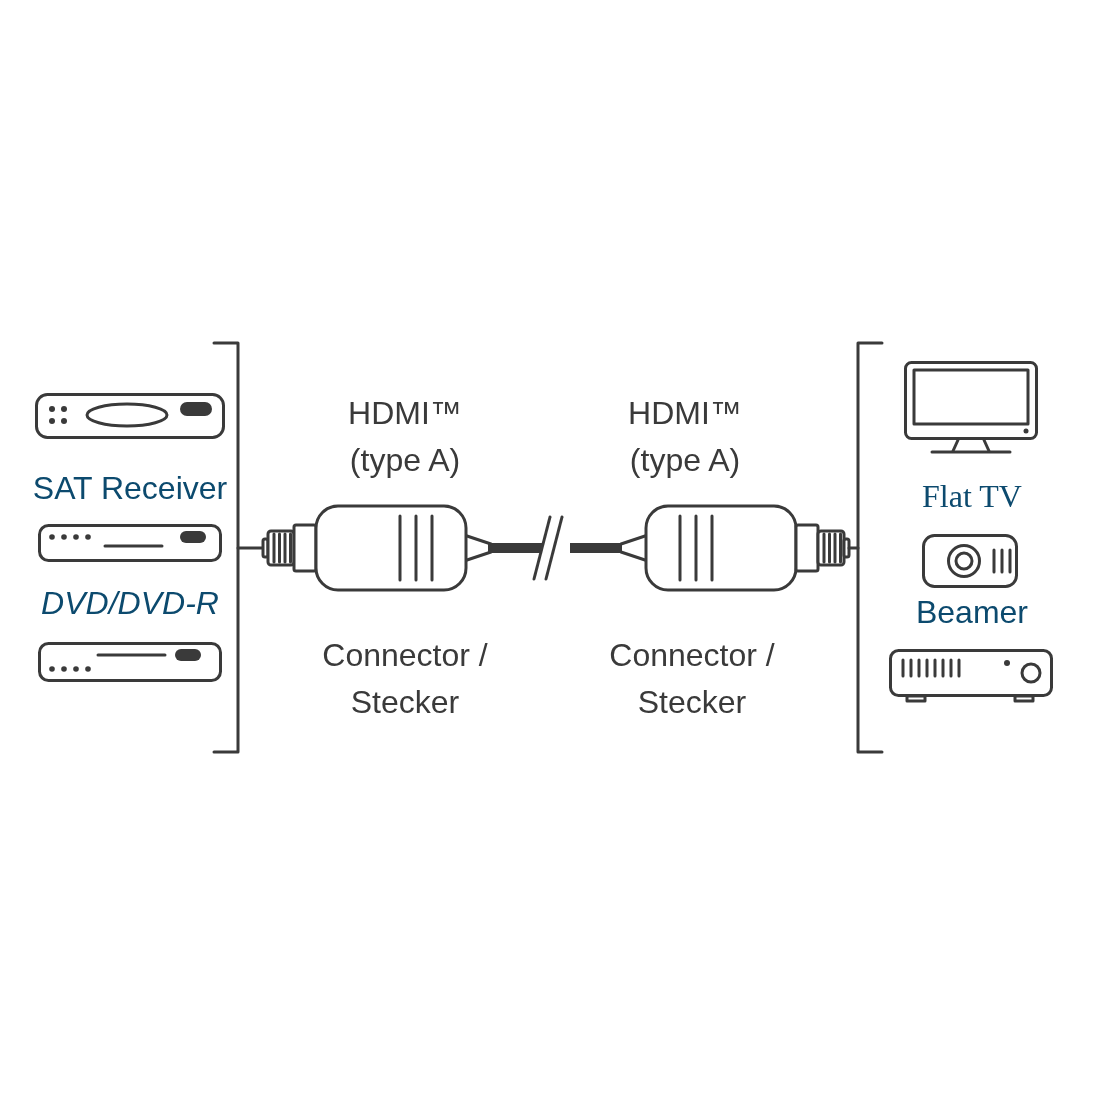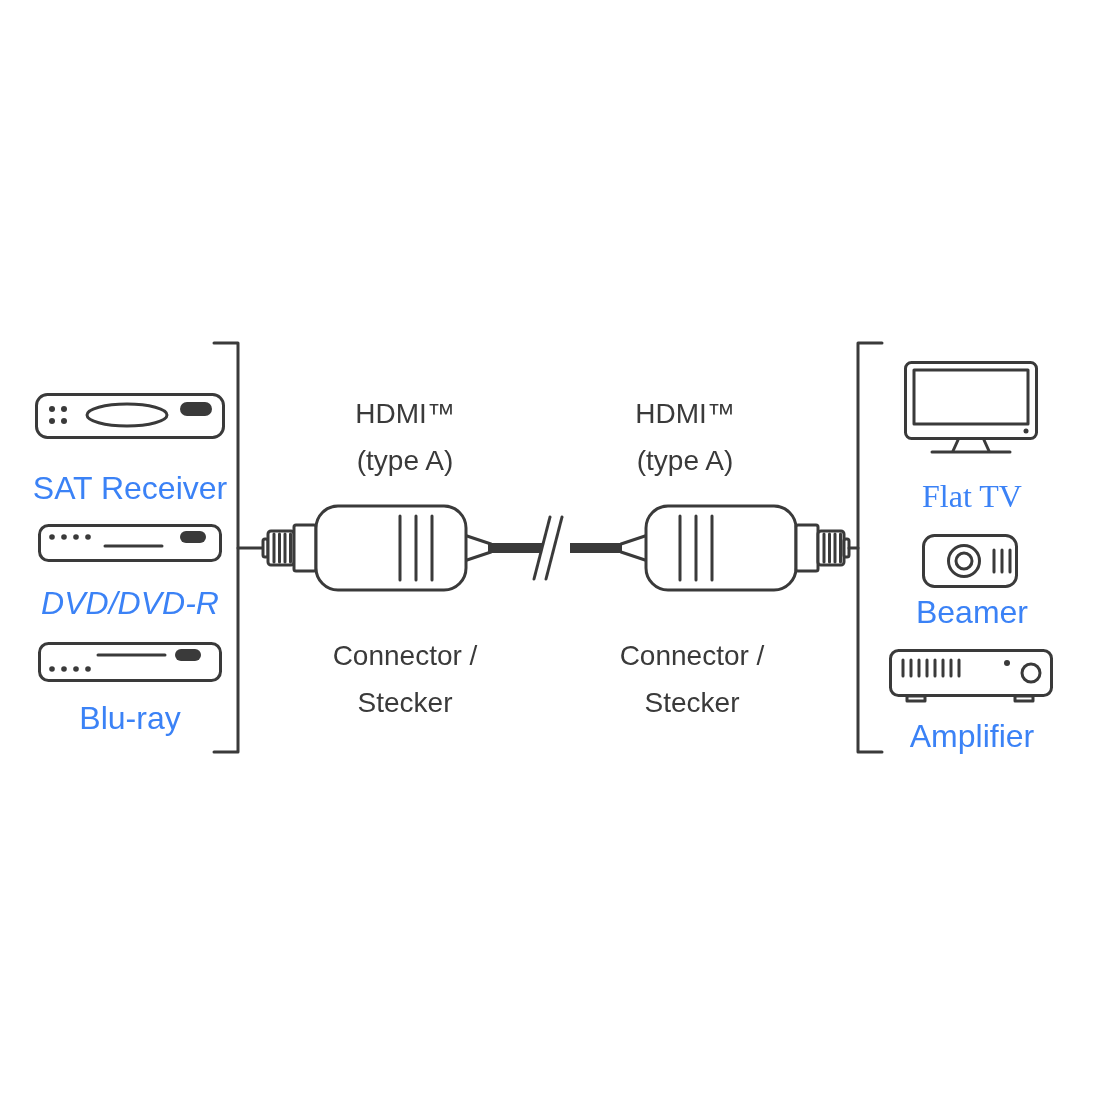--- a/index.html
+++ b/index.html
@@ -11,28 +11,28 @@
     overflow: hidden;
     font-family: "Liberation Sans", sans-serif;
   }
   .abs { position: absolute; }
   .label {
     position: absolute;
     width: 240px;
     text-align: center;
     font-size: 32px;
     line-height: 40px;
-    color: #3b82f6;
+    color: #0c4a6e;
     white-space: nowrap;
   }
   .twoline {
     position: absolute;
     width: 240px;
     text-align: center;
-    font-size: 28px;
+    font-size: 32px;
     line-height: 47px;
     color: #3a3a3a;
   }
   svg { display: block; }
   .stroke { stroke: #3a3a3a; fill: none; stroke-width: 3; stroke-linecap: round; stroke-linejoin: round; }
   .fill   { fill: #3a3a3a; stroke: none; }
   .white  { fill: #ffffff; stroke: #3a3a3a; stroke-width: 3; stroke-linejoin: round; }
 </style>
 </head>
 <body>
@@ -63,21 +63,20 @@
 
   <svg class="abs" style="left:38px; top:642px;" width="184" height="40" viewBox="0 0 184 40">
     <rect class="stroke" x="1.5" y="1.5" width="181" height="37" rx="9"></rect>
     <line class="stroke" x1="60" y1="13" x2="127" y2="13"></line>
     <circle class="fill" cx="14" cy="27" r="2.8"></circle>
     <circle class="fill" cx="26" cy="27" r="2.8"></circle>
     <circle class="fill" cx="38" cy="27" r="2.8"></circle>
     <circle class="fill" cx="50" cy="27" r="2.8"></circle>
     <rect class="fill" x="137" y="7" width="26" height="12" rx="6"></rect>
   </svg>
-  <div class="label" style="left:10px; top:698px;">Blu-ray</div>
 
   <svg class="abs" style="left:210px; top:340px;" width="60" height="415" viewBox="0 0 60 415">
     <polyline class="stroke" points="4,3 28,3 28,412 4,412"></polyline>
     <line class="stroke" x1="28" y1="208" x2="53" y2="208"></line>
   </svg>
 
   <svg class="abs" style="left:250px; top:495px;" width="612" height="106" viewBox="0 0 612 106">
 
     <line x1="238" y1="53" x2="292" y2="53" stroke="#3a3a3a" stroke-width="10"></line>
     <line x1="320" y1="53" x2="372" y2="53" stroke="#3a3a3a" stroke-width="10"></line>
@@ -173,15 +172,14 @@
       <line class="stroke" x1="46" y1="11" x2="46" y2="27" stroke-width="2.5"></line>
       <line class="stroke" x1="54" y1="11" x2="54" y2="27" stroke-width="2.5"></line>
       <line class="stroke" x1="62" y1="11" x2="62" y2="27" stroke-width="2.5"></line>
       <line class="stroke" x1="70" y1="11" x2="70" y2="27" stroke-width="2.5"></line>
     </g>
     <circle class="fill" cx="118" cy="14" r="3"></circle>
     <circle class="stroke" cx="142" cy="24" r="9"></circle>
     <rect class="stroke" x="18" y="47" width="18" height="5"></rect>
     <rect class="stroke" x="126" y="47" width="18" height="5"></rect>
   </svg>
-  <div class="label" style="left:852px; top:716px;">Amplifier</div>
 
 </div>
 
 </body></html>

